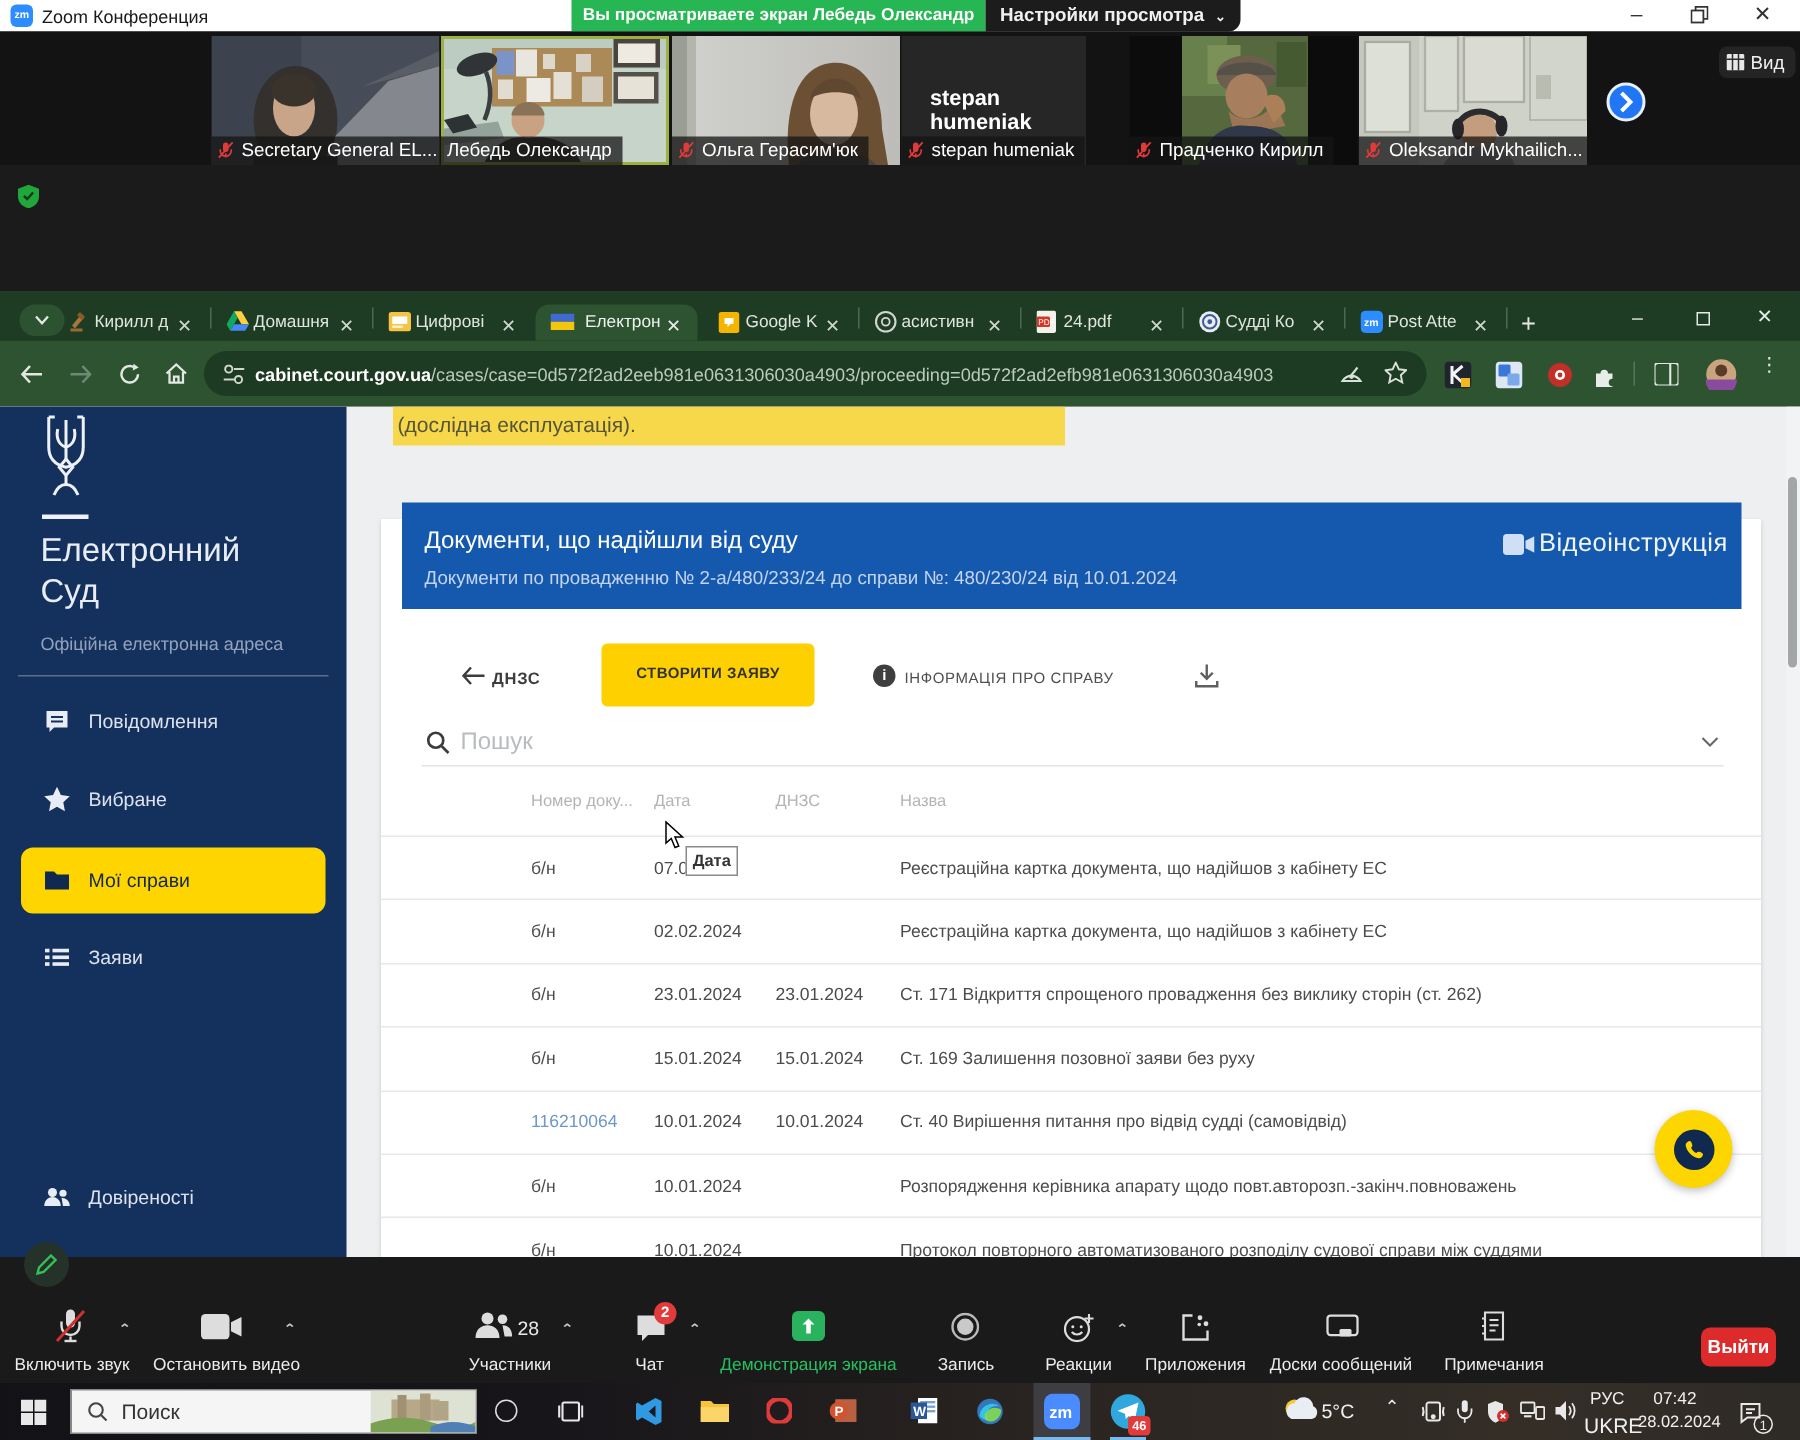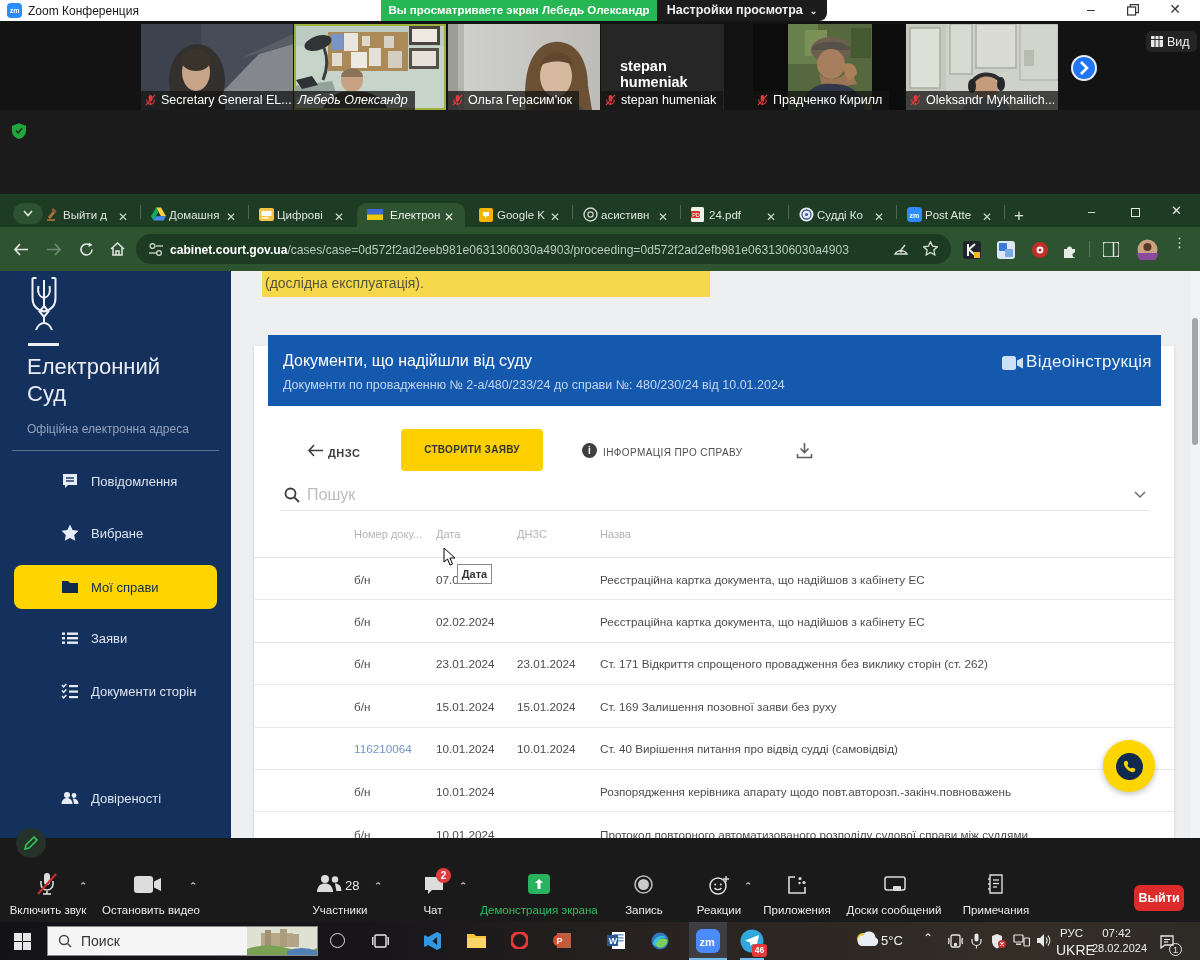--- a/index.html
+++ b/index.html
@@ -31,21 +31,21 @@
   .tabsep { position:absolute; top:205px; width:1px; height:14px; background:#4b6b4f; }
   .tabx { position:absolute; color:#cfd8cf; font-size:12px; top:7px; }
   #urlpill { left:136px; top:234px; width:815px; height:30px; background:#1d3a22; border-radius:15px; color:#e8ece8; font-size:13px; line-height:30px; }
 
   
   #page { left:0; top:271px; width:1200px; height:567px; background:#edeff0; overflow:hidden; }
   #sidebar { left:0; top:0; width:231px; height:567px; background:#14305d; }
   #scrollbar { left:1191px; top:0; width:9px; height:567px; background:#f2f3f4; }
   #scrollthumb { left:1192px; top:47px; width:6px; height:127px; background:#a3a6a9; border-radius:3px; }
 
-  .menuitem { position:absolute; left:0; width:221px; height:44px; color:#dde3ee; font-size:13px;margin-left:32px; }
+  .menuitem { position:absolute; left:0; width:221px; height:44px; color:#dde3ee; font-size:13px; }
   .menuitem .mtext { position:absolute; left:59px; top:50%; transform:translateY(-50%); }
   .micon { position:absolute; left:29px; top:50%; transform:translateY(-50%); width:18px; height:18px; }
 
   
   #ybanner { left:262px; top:0; width:448px; height:26px; background:#f8d84b; color:#55553a; font-size:14px; line-height:25px; padding-left:3px; }
   #card { left:254px; top:75px; width:920px; height:492px; background:#fff; box-shadow:0 1px 3px rgba(0,0,0,0.15); }
   #bluehdr { left:268px; top:64px; width:893px; height:71px; background:#1459ae; color:#fff; }
   .btnrow { font-size:12.5px; color:#3c3c3c; }
   #ylwbtn { left:401px; top:158px; width:142px; height:42px; background:#fed000; border-radius:4px; color:#333; font-size:10px; font-weight:bold; text-align:center; line-height:42px; letter-spacing:0.3px; }
   .hcell { position:absolute; top:0; color:#b2b4b6; font-size:11px; }
@@ -89,21 +89,21 @@
     <rect x="28" y="80" width="56" height="8" fill="#2c2a28"></rect>
   </svg>
   <div class="nlabel"><svg class="micred" viewBox="0 0 12 13">
         <rect x="4" y="1" width="4" height="7" rx="2" fill="#e03a3a"></rect>
         <path d="M2 6 v1 a4 4 0 0 0 8 0 v-1" stroke="#e03a3a" stroke-width="1.2" fill="none"></path>
         <rect x="5.4" y="9" width="1.2" height="3" fill="#e03a3a"></rect>
         <line x1="1" y1="12" x2="11" y2="1" stroke="#e03a3a" stroke-width="1.3"></line>
       </svg>Secretary General EL...</div>
 </div>
 
-<div class="tile" style="left:294px; width:152px; outline:2px solid #9cb13f; outline-offset:-2px;font-style:italic;">
+<div class="tile" style="left:294px; width:152px; outline:2px solid #9cb13f; outline-offset:-2px;">
   <svg width="152" height="86" viewBox="0 0 152 86">
     <rect width="152" height="86" fill="#c6d4ca"></rect>
     <rect x="0" y="0" width="152" height="22" fill="#bdccc2"></rect>
     <rect x="34" y="8" width="80" height="39" fill="#ac8a58"></rect>
     <rect x="37" y="10" width="12" height="16" fill="#7a93c9"></rect>
     <rect x="50" y="9" width="14" height="18" fill="#e8e6df"></rect>
     <rect x="68" y="12" width="8" height="10" fill="#ddd8cc"></rect>
     <rect x="57" y="28" width="16" height="16" fill="#eceae2"></rect>
     <rect x="75" y="24" width="12" height="18" fill="#e4e0d5"></rect>
     <rect x="90" y="12" width="10" height="12" fill="#d8d2c4"></rect>
@@ -230,21 +230,21 @@
     <path d="M1 1 L5 5.5 L9 1" stroke="#e0e8e0" stroke-width="1.6" fill="none"></path>
   </svg>
 
 <div class="abs" style="left:357px; top:203px; width:108px; height:24px; background:#2d5331; border-radius:9px 9px 0 0;"></div>
 
 <svg class="abs" style="left:45px; top:208px;" width="15" height="14" viewBox="0 0 15 14">
     <path d="M3 9 L8 3 L10 5 L5 11 Z" fill="#a8763c"></path>
     <rect x="7" y="1" width="5" height="3" rx="1" transform="rotate(45 9 2)" fill="#8a5a28"></rect>
     <rect x="2" y="11" width="8" height="2" fill="#9a6a32"></rect>
   </svg>
-<div class="tab" style="left:63px; top:209px;">Выйти д</div>
+<div class="tab" style="left:63px; top:209px;">Кирилл д</div>
 <div class="tabx" style="left:118px; top:210px;">✕</div>
 <div class="tabsep" style="left:140px;"></div>
 
 <svg class="abs" style="left:151px; top:207px;" width="15" height="14" viewBox="0 0 24 21">
     <path d="M8 0 L16 0 L24 14 L16 14 Z" fill="#ffcf3e"></path>
     <path d="M8 0 L0 14 L4 21 L12 7 Z" fill="#11a861"></path>
     <path d="M4 21 L8 14 L24 14 L20 21 Z" fill="#4688f4"></path>
   </svg>
 <div class="tab" style="left:169px; top:209px;">Домашня</div>
 <div class="tabx" style="left:226px; top:210px;">✕</div>
@@ -416,31 +416,20 @@
         <rect x="6" y="12.5" width="11" height="2.4"></rect>
       </svg>
     <span class="mtext">Заяви</span>
   </div>
   <div class="menuitem" style="top:294px; color:#10294e; font-weight:500;">
     <svg class="micon" viewBox="0 0 18 18">
         <path d="M1 3 h6 l2 2 h8 v10 h-16 Z" fill="#10294e"></path>
       </svg>
     <span class="mtext">Мої справи</span>
   </div>
-  <div class="menuitem" style="top:398px;">
-    <svg class="micon" viewBox="0 0 18 18">
-        <path d="M1 3 l1.6 1.8 L5.4 2" stroke="#e8edf5" stroke-width="1.5" fill="none"></path>
-        <rect x="8" y="3" width="9" height="2.2" fill="#e8edf5"></rect>
-        <path d="M1 8.5 l1.6 1.8 L5.4 7.5" stroke="#e8edf5" stroke-width="1.5" fill="none"></path>
-        <rect x="8" y="8.5" width="9" height="2.2" fill="#e8edf5"></rect>
-        <path d="M1 14 l1.6 1.8 L5.4 13" stroke="#e8edf5" stroke-width="1.5" fill="none"></path>
-        <rect x="8" y="14" width="9" height="2.2" fill="#e8edf5"></rect>
-      </svg>
-    <span class="mtext">Документи сторін</span>
-  </div>
   <div class="menuitem" style="top:505px;">
     <svg class="micon" viewBox="0 0 18 18" fill="#e8edf5">
         <circle cx="6" cy="6" r="3"></circle>
         <path d="M0.5 15 c0 -4 3 -6 5.5 -6 c2.5 0 5.5 2 5.5 6 Z"></path>
         <circle cx="13" cy="6.5" r="2.4"></circle>
         <path d="M12 9.5 c2.5 0 5.5 1.8 5.5 5.5 h-4.5"></path>
       </svg>
     <span class="mtext">Довіреності</span>
   </div>
 

